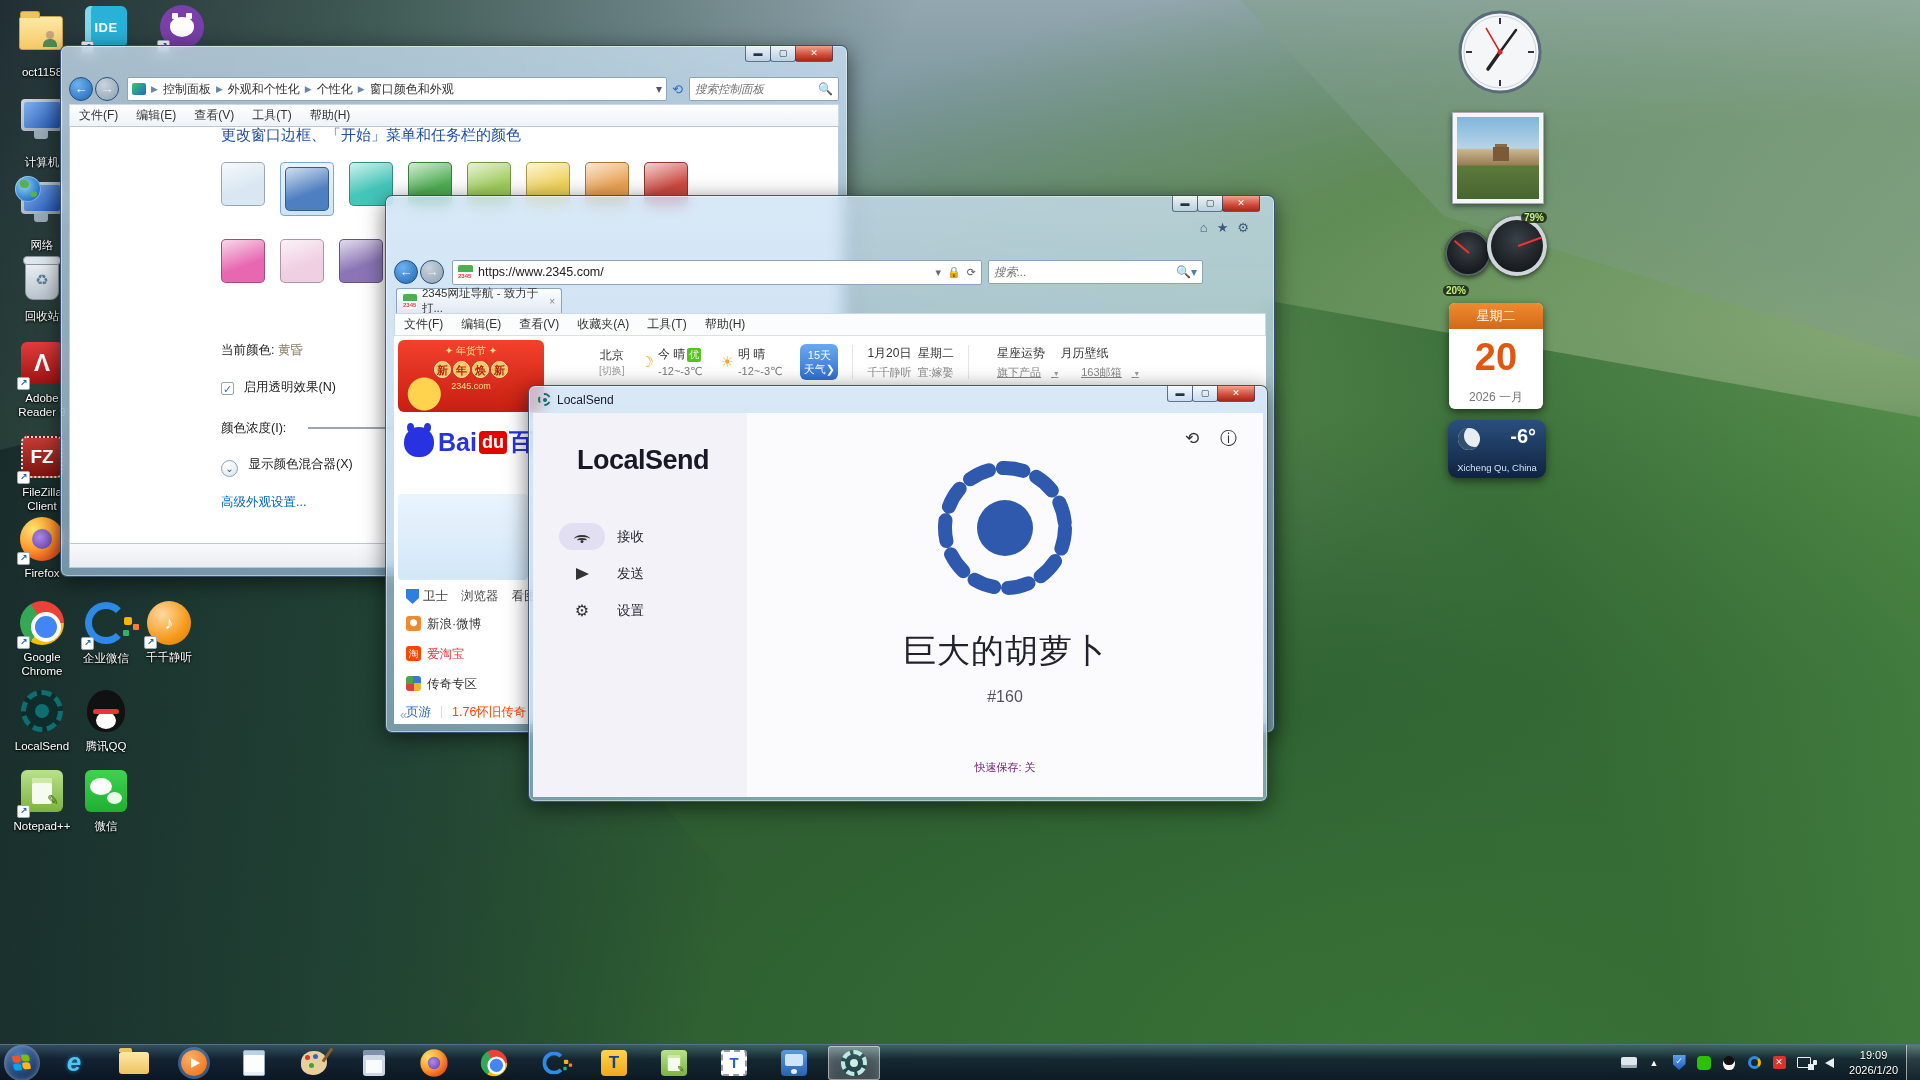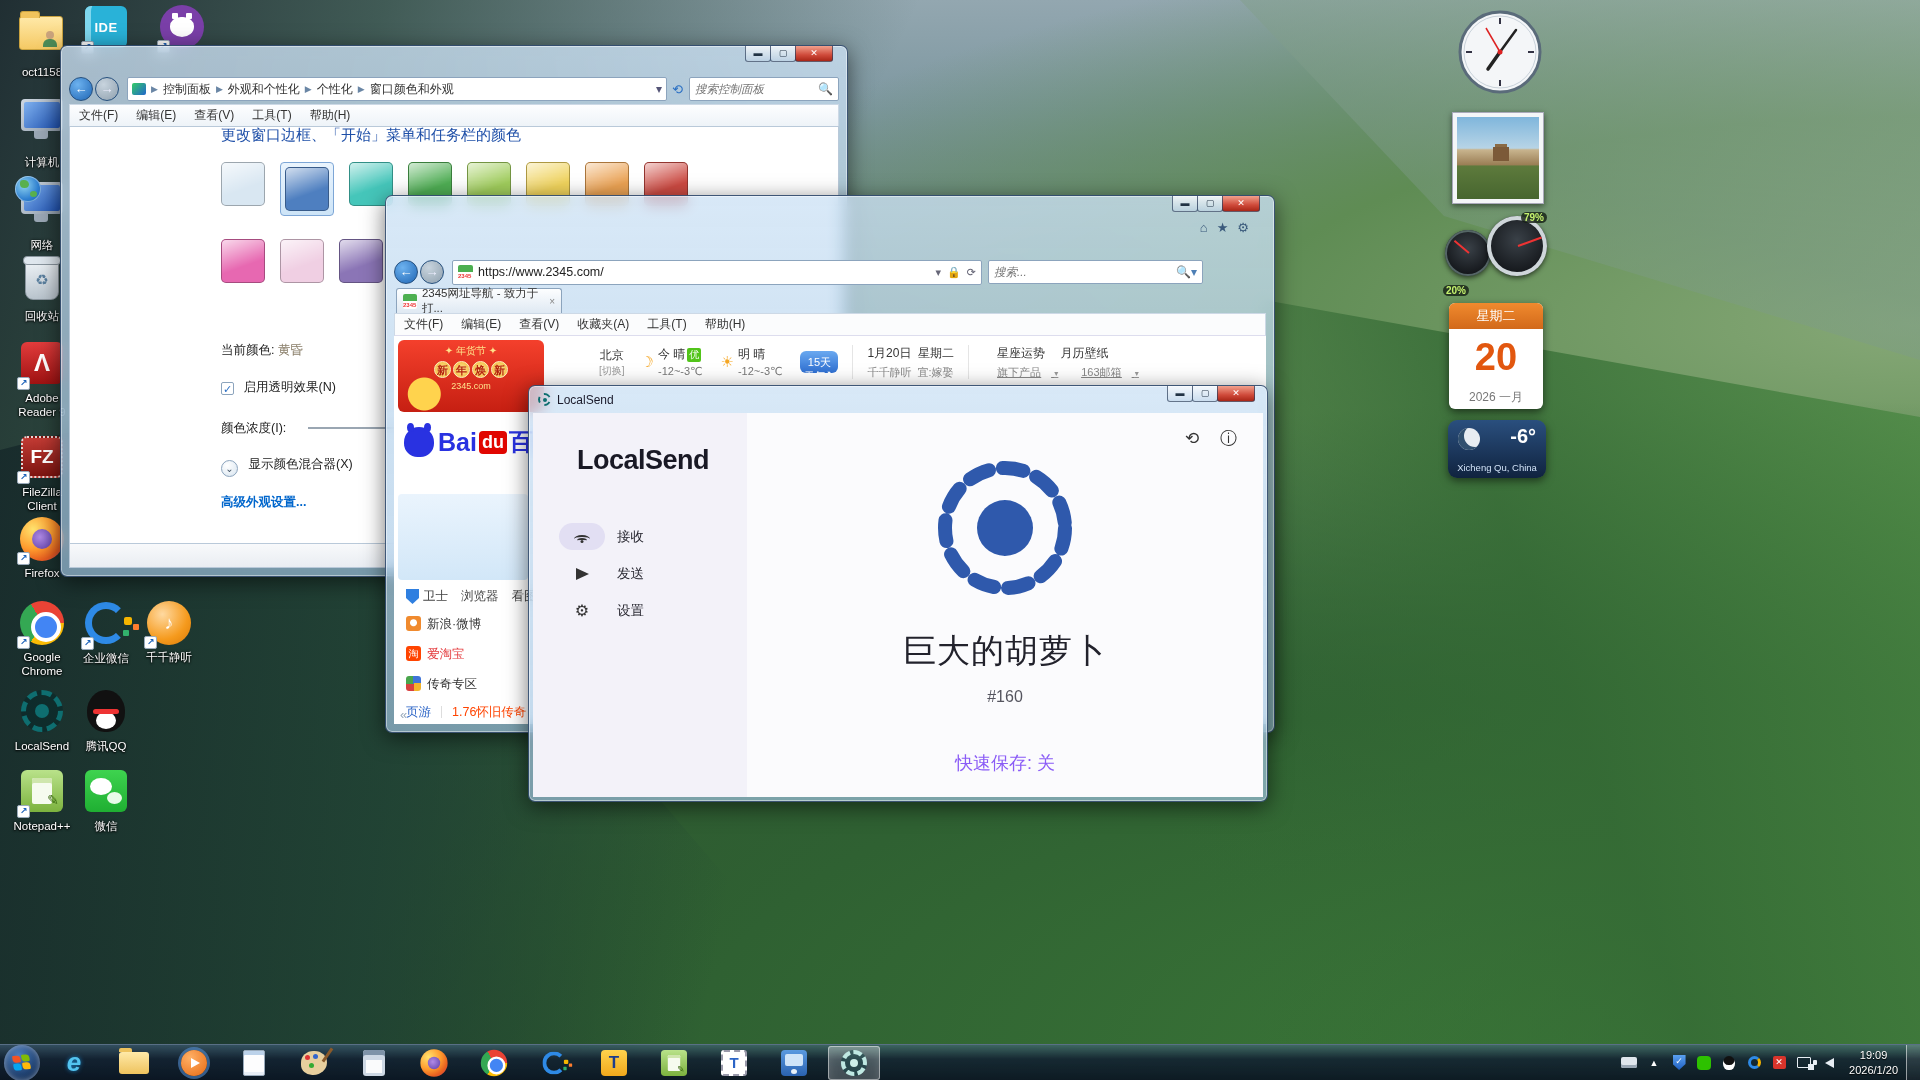--- a/index.html
+++ b/index.html
@@ -114,21 +114,21 @@
   .sw{width:44px;height:44px;border-radius:5px;position:relative;margin-right:15px;box-shadow:inset 0 0 0 1px rgba(0,0,0,.28);}
   .sw:after{content:"";position:absolute;inset:1px;border-radius:4px;background:linear-gradient(160deg,rgba(255,255,255,.75),rgba(255,255,255,.18) 45%,rgba(255,255,255,0) 60%);}
   .sw-sel{margin-right:15px;padding:4px;border:1px solid #7da6d6;border-radius:4px;background:linear-gradient(#eaf4fd,#cde4f7);}
   .sw-sel .sw{margin:0;}
   .cp-line{position:absolute;left:160px;font-size:12.5px;color:#222;}
   .cp-gray{color:#8a7f6a;}
   .chk{display:inline-block;width:13px;height:13px;background:#fff;border:1px solid #8ca4bd;border-radius:2px;color:#2a6fc4;font-size:11px;line-height:12px;text-align:center;margin-right:6px;vertical-align:-2px;}
   .slider{display:inline-block;width:240px;height:2px;background:#9aa6b2;vertical-align:3px;margin-left:18px;position:relative;}
   .slider .thumb{position:absolute;left:210px;top:-5px;width:9px;height:12px;background:linear-gradient(#f4f8fb,#c8d6e2);border:1px solid #7d92a8;border-radius:2px;}
   .chev-btn{display:inline-block;width:17px;height:17px;border-radius:50%;background:radial-gradient(circle at 35% 30%,#fff,#d7e4ef);border:1px solid #8ca4bd;color:#456;font-size:10px;line-height:16px;text-align:center;margin-right:7px;vertical-align:-4px;}
-  .link{color:#0066cc;font-weight:bold;}
+  .link{color:#0066cc;}
 
   
   #ie{left:385px;top:195px;width:890px;height:538px;}
   #ie .wbtns{right:14px;top:0;}
   .toolicons{position:absolute;right:16px;top:24px;font-size:13px;color:#3a5a7c;letter-spacing:9px;}
   #ie .addrrow{position:absolute;left:8px;top:62px;height:28px;display:flex;align-items:center;}
   .urlbox{width:530px;height:25px;background:#fff;border:1px solid #8ca4bd;border-radius:2px;margin-left:6px;display:flex;align-items:center;padding:0 5px;font-size:12.5px;color:#222;}
   .urlbox input{flex:1;border:none;outline:none;font-size:12.5px;color:#222;background:#fff0;}
   .favicon{width:15px;height:15px;border-radius:2px;margin-right:5px;background:linear-gradient(#4caf50 0 45%,#fff 45%);position:relative;overflow:hidden;font-size:0;}
   .favicon:after{content:"2345";font-size:6px;font-weight:bold;color:#e33;position:absolute;left:0;bottom:1px;}
@@ -145,21 +145,21 @@
   .banner .coins{display:flex;justify-content:center;margin-top:3px;}
   .banner .coin{width:17px;height:17px;border-radius:50%;background:radial-gradient(#ffe9a0,#f0b32c);color:#b5230f;font-size:11px;font-weight:bold;text-align:center;line-height:17px;margin:0 1px;border:1px solid #fff3c0;}
   .banner .site{font-size:9px;color:#ffe28a;text-align:center;margin-top:3px;}
   .wstrip{position:absolute;left:205px;top:4px;right:4px;height:44px;display:flex;align-items:center;font-size:12px;color:#333;}
   .wcity{margin-right:16px;text-align:center;}
   .wcity .sw2{font-size:10px;color:#999;}
   .wicon{font-size:15px;color:#f5a623;margin-right:4px;}
   .wcol{margin-right:18px;}
   .aqi{display:inline-block;background:#52c41a;color:#fff;font-size:10px;border-radius:2px;padding:0 2px;margin-left:2px;}
   .wtemp{font-size:11px;color:#777;margin-top:2px;}
-  .fbtn{width:38px;height:22px;border-radius:6px;background:linear-gradient(#6aa9f0,#2f6fd1);color:#fff;font-size:11px;text-align:center;padding-top:4px;line-height:14px;margin-right:14px;}
+  .fbtn{width:38px;height:36px;border-radius:6px;background:linear-gradient(#6aa9f0,#2f6fd1);color:#fff;font-size:11px;text-align:center;padding-top:4px;line-height:14px;margin-right:14px;}
   .vdiv{width:1px;height:34px;background:#e5e5e5;margin-right:14px;}
   .wdate div:first-child{color:#333;}
   .wdate div:last-child{font-size:11px;color:#888;margin-top:3px;}
   .wlinks{margin-left:14px;}
   .wlinks .r1 span{margin-right:12px;color:#333;}
   .wlinks .r2{font-size:11px;color:#888;margin-top:3px;}
   .wlinks .r2 span{margin-right:10px;text-decoration:underline;}
   .caret{font-size:8px;color:#999;}
   .baidu{position:absolute;left:10px;top:90px;display:flex;align-items:center;font-weight:bold;}
   .baidu .paw{width:30px;height:30px;border-radius:50% 50% 45% 45%;background:#2932e1;position:relative;margin-right:4px;}
@@ -204,21 +204,21 @@
   .wifi i:nth-child(2){width:10px;height:5px;}
   .wifi i:nth-child(3){width:3px;height:3px;background:#333;border:none;border-radius:50%;}
   .sendarrow{width:0;height:0;border-left:13px solid #333;border-top:6px solid transparent;border-bottom:6px solid transparent;}
   .gear{font-size:16px;color:#333;line-height:1;}
   .ls-main{flex:1;position:relative;}
   .ls-top-icons{position:absolute;right:26px;top:14px;font-size:17px;color:#333;}
   .ls-top-icons span{margin-left:16px;}
   .ls-center{position:absolute;left:0;right:0;top:40px;text-align:center;}
   .ls-device{font-size:33px;color:#22222c;margin-top:22px;letter-spacing:1px;}
   .ls-id{font-size:16px;color:#55555f;margin-top:14px;}
-  .ls-qs{position:absolute;left:0;right:0;bottom:22px;text-align:center;font-size:18px;color:#8b5cf6;}
+  .ls-qs{position:absolute;left:0;right:0;bottom:22px;text-align:center;font-size:11px;color:#701a75;}
 
   
   #taskbar{position:absolute;left:0;right:0;bottom:0;height:36px;background:linear-gradient(rgba(70,100,135,.55),rgba(18,32,50,.88) 40%,rgba(10,20,34,.92));backdrop-filter:blur(4px);border-top:1px solid rgba(140,170,200,.6);display:flex;align-items:center;z-index:50;}
   .orb{width:36px;height:36px;border-radius:50%;margin-left:4px;background:radial-gradient(circle at 40% 30%,#4d7fc0,#15335e 70%);box-shadow:inset 0 0 6px rgba(255,255,255,.5);position:relative;flex:0 0 auto;}
   .orb .flag{position:absolute;left:9px;top:10px;width:17px;height:15px;transform:rotate(-8deg);display:grid;grid-template-columns:1fr 1fr;gap:1px;}
   .orb .flag i{border-radius:1px 4px 1px 4px;}
   .orb .flag i:nth-child(1){background:#f35325;}
   .orb .flag i:nth-child(2){background:#81bc06;}
   .orb .flag i:nth-child(3){background:#05a6f0;}
   .orb .flag i:nth-child(4){background:#ffba08;}

